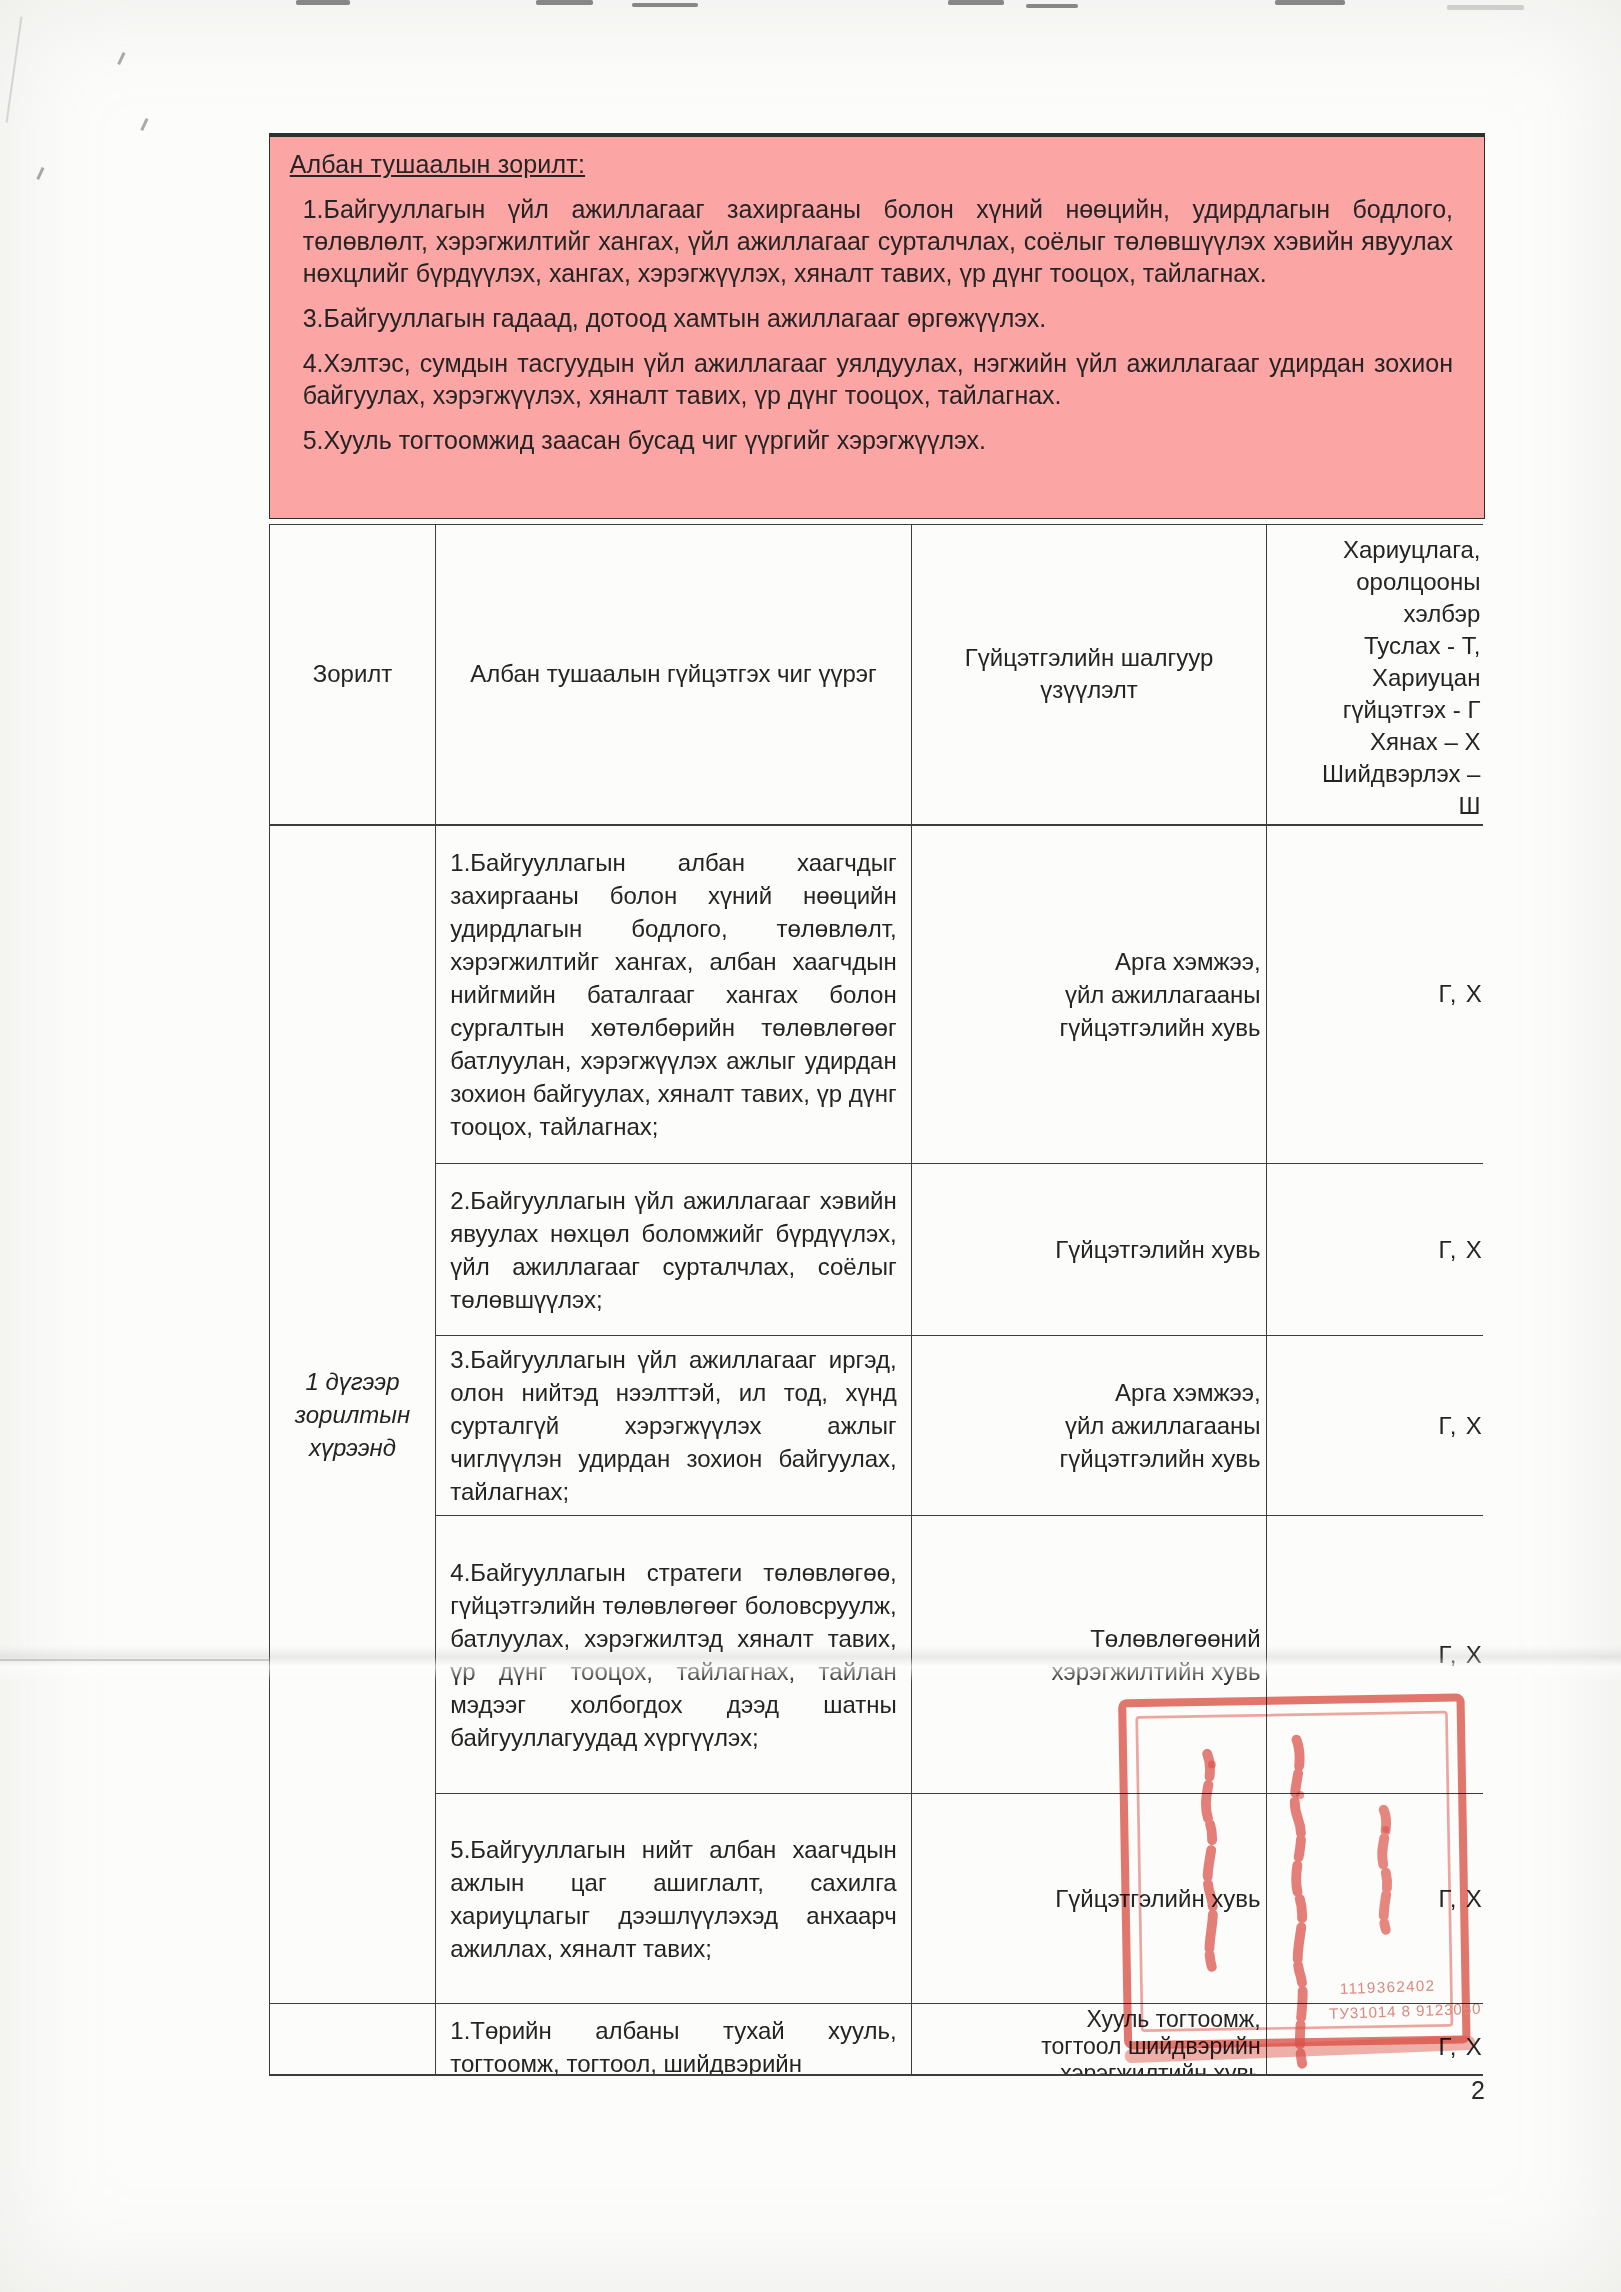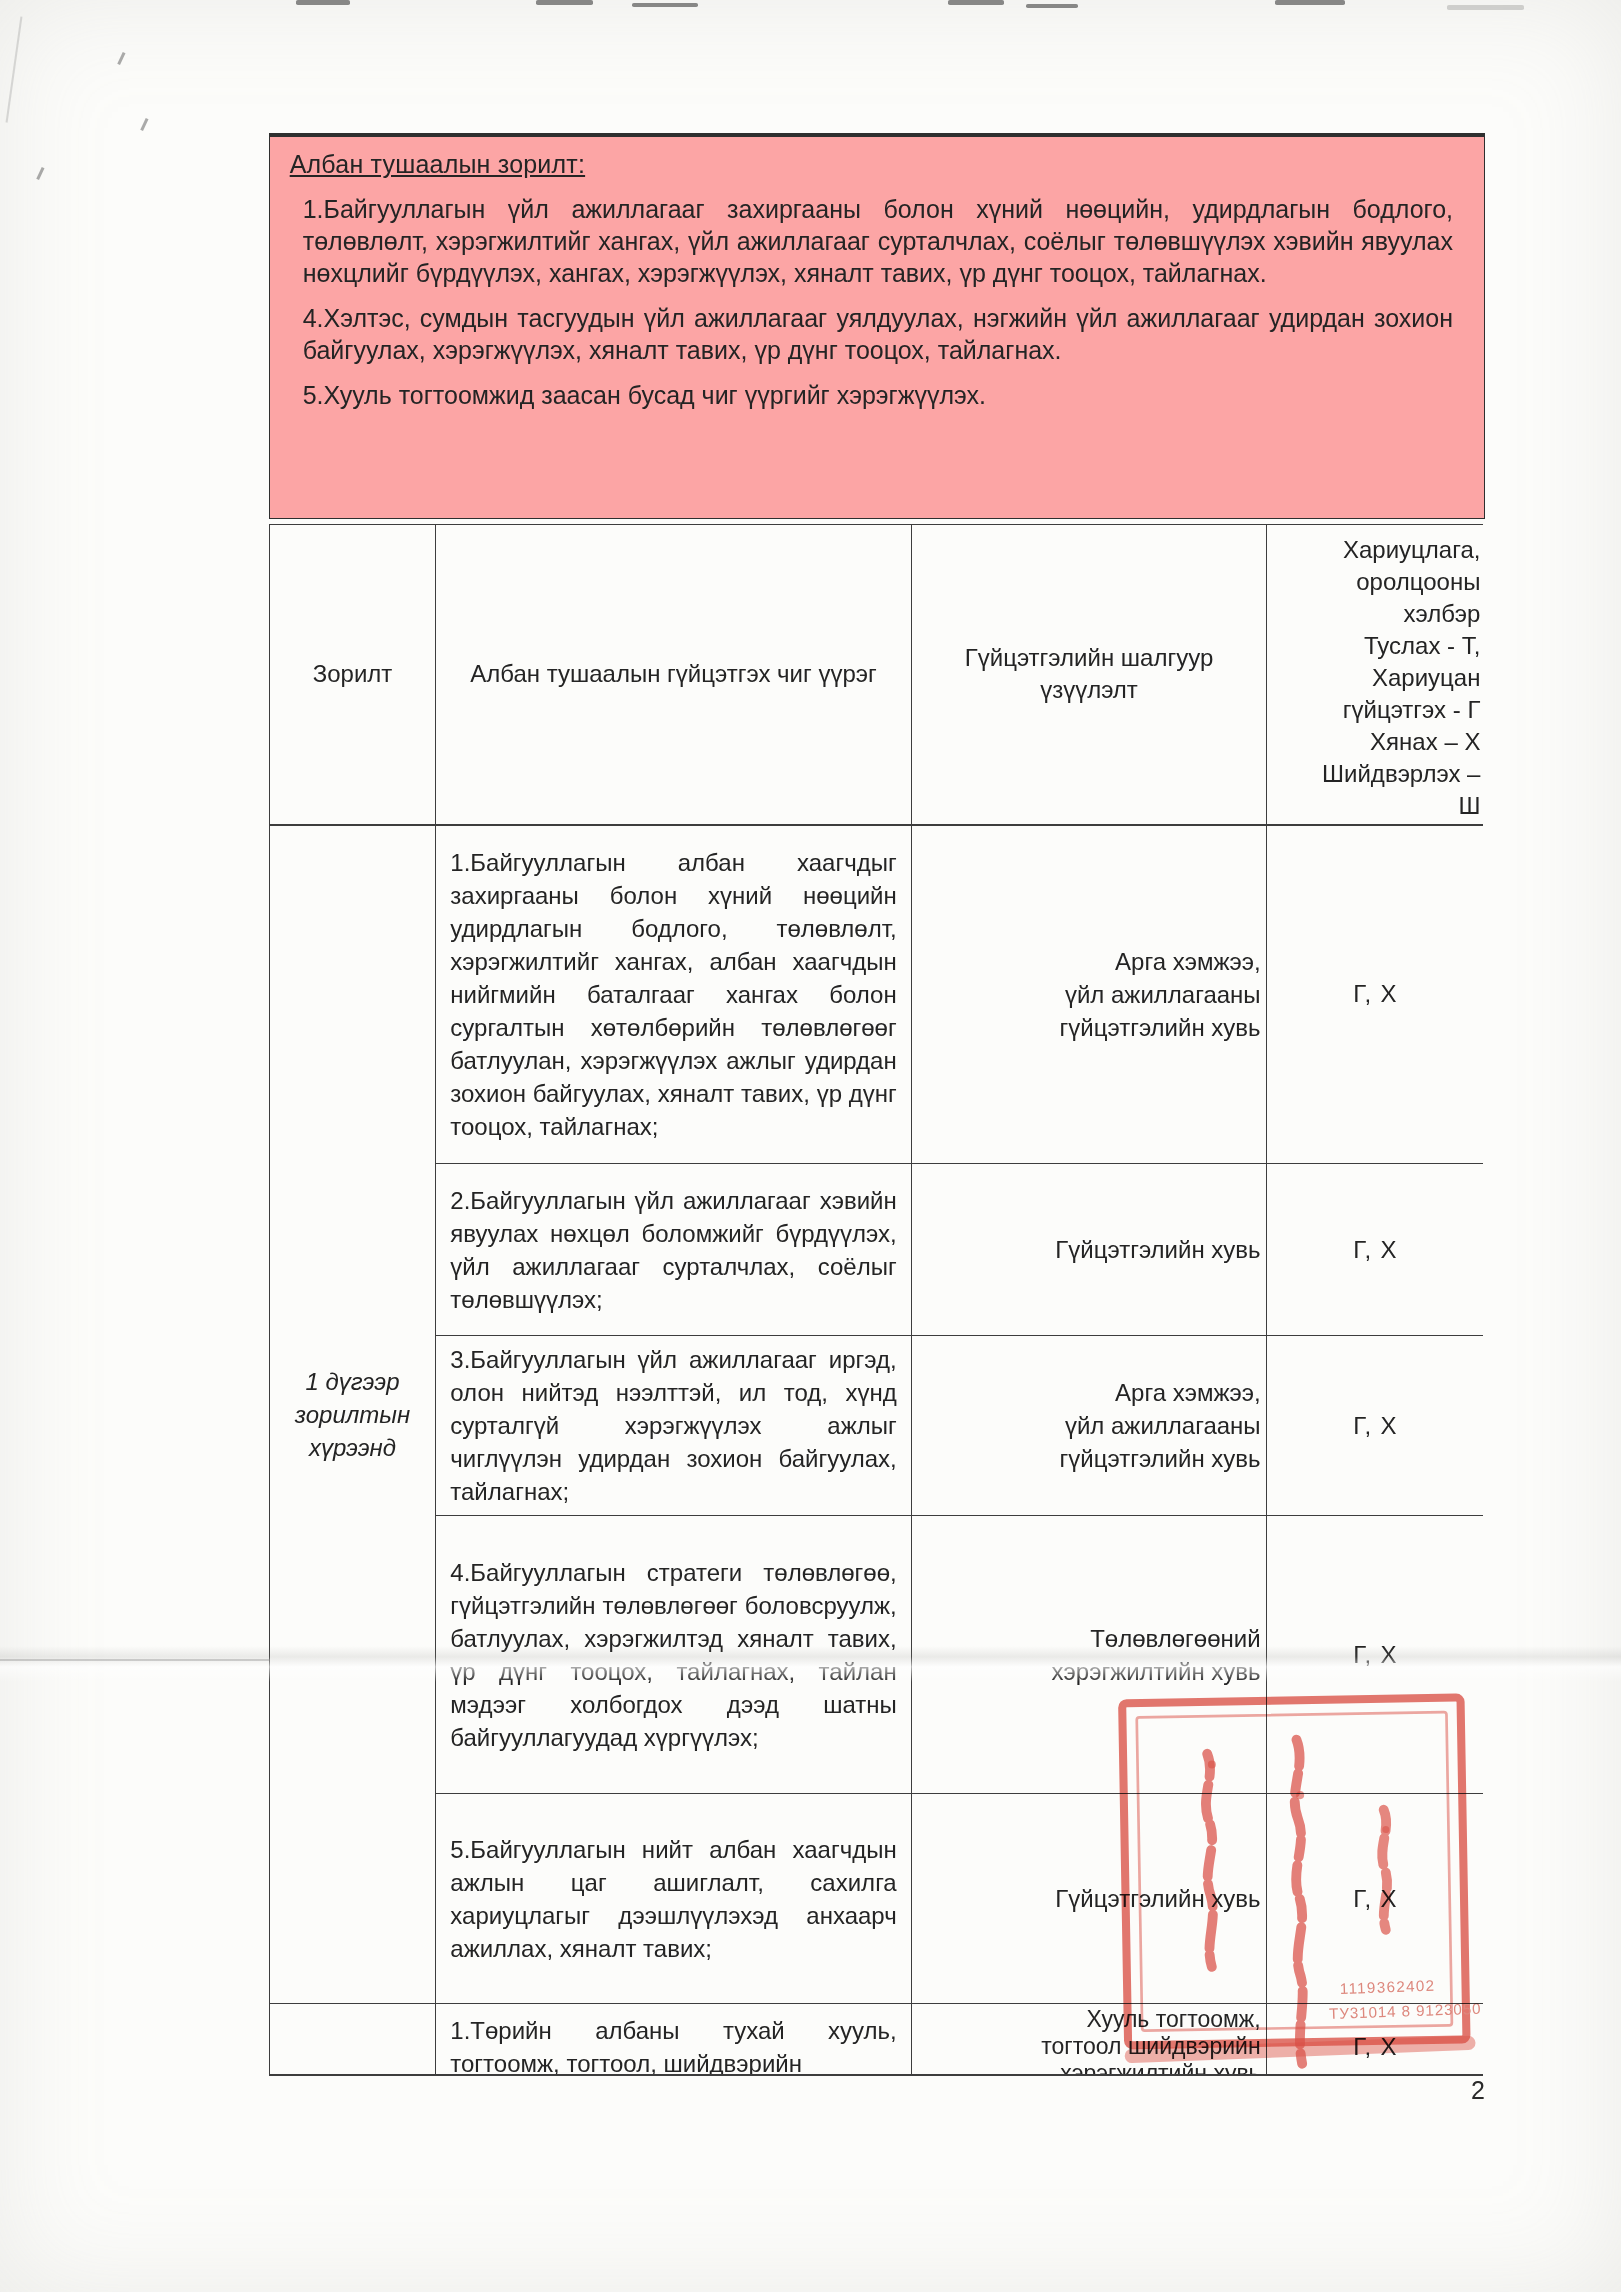--- a/index.html
+++ b/index.html
@@ -30,21 +30,21 @@
   .duties th, .duties td{ border:1.8px solid #3d3d3d; box-sizing:border-box; }
   .duties th{ font-weight:400; font-size:24px; line-height:32px; vertical-align:middle; text-align:center; padding:3.6px 9px;}
   .duties th.h4{ text-align:right; white-space:pre-line; vertical-align:top; padding:9px 3.6px 0 10.7px; }
   tr.hrow{ height:300px; }
   tr.hrow th{ border-bottom-width:2.7px; }
   tr.r1{height:339px;} tr.r2{height:172px;} tr.r3{height:167px;}
   tr.r4{height:278px;} tr.r5{height:210px;} tr.r6{height:84px;}
   td.goal{ text-align:center; vertical-align:middle; font-size:24px; line-height:33px; padding:0 10.7px;font-style:italic; }
   td.duty{ font-size:24px; line-height:33px; text-align:justify; text-align-last:left; vertical-align:middle; padding:7.2px 14.3px; }
   td.crit{ white-space:pre-line; text-align:right; vertical-align:middle; font-size:24px; line-height:33px; padding:1.8px 5.4px; }
-  td.resp{ text-align:center; vertical-align:middle; font-size:24px; letter-spacing:1.3px; }
+  td.resp{ text-align:right; vertical-align:middle; font-size:24px; letter-spacing:1.3px; }
   tr.r6 td.crit{ font-size:23px; line-height:27px; padding-top:1.8px; }
   tr.r6 td{ border-bottom:none; }
   
   .page-num{ position:absolute; left:1471px; top:2076px; font-size:25px; color:#2a2a2a; }
   
   .dash{ position:absolute; top:0; height:4.5px; background:rgba(45,45,45,.55); border-radius:1.8px; }
   .tick{ position:absolute; width:2.7px; height:12.5px; background:rgba(70,70,70,.45); transform:rotate(25deg); }
   .edge-line{ position:absolute; left:12.5px; top:16px; width:1.8px; height:107px; background:rgba(120,120,120,.25); transform:rotate(8deg); }
   .fold-band{
     position:absolute; left:0; top:1646px; width:1621px; height:36px; pointer-events:none;
@@ -67,20 +67,21 @@
   <div class="dash" style="left:1275px; width:70px;"></div>
   <div class="dash" style="left:1447px; width:77px; opacity:.35; top:5.4px;"></div>
   <div class="tick" style="left:120px; top:52px;"></div>
   <div class="tick" style="left:143px; top:118px;"></div>
   <div class="tick" style="left:39px; top:167px;"></div>
   <div class="edge-line"></div>
 
   <section class="intro-box">
     <h2 class="intro-title">Албан тушаалын зорилт:</h2>
     <p class="intro-p">1.Байгууллагын үйл ажиллагааг захиргааны болон хүний нөөцийн, удирдлагын бодлого, төлөвлөлт, хэрэгжилтийг хангах, үйл ажиллагааг сурталчлах, соёлыг төлөвшүүлэх хэвийн явуулах нөхцлийг бүрдүүлэх, хангах, хэрэгжүүлэх, хяналт тавих, үр дүнг тооцох, тайлагнах.</p>
+    <p class="intro-p">3.Байгууллагын гадаад, дотоод хамтын ажиллагааг өргөжүүлэх.</p>
     <p class="intro-p">4.Хэлтэс, сумдын тасгуудын үйл ажиллагааг уялдуулах, нэгжийн үйл ажиллагааг удирдан зохион байгуулах, хэрэгжүүлэх, хяналт тавих, үр дүнг тооцох, тайлагнах.</p>
     <p class="intro-p">5.Хууль тогтоомжид заасан бусад чиг үүргийг хэрэгжүүлэх.</p>
   </section>
 
   <div class="table-wrap">
     <table class="duties">
       <colgroup>
         <col style="width:166px">
           <col style="width:476px">
           <col style="width:355px">

